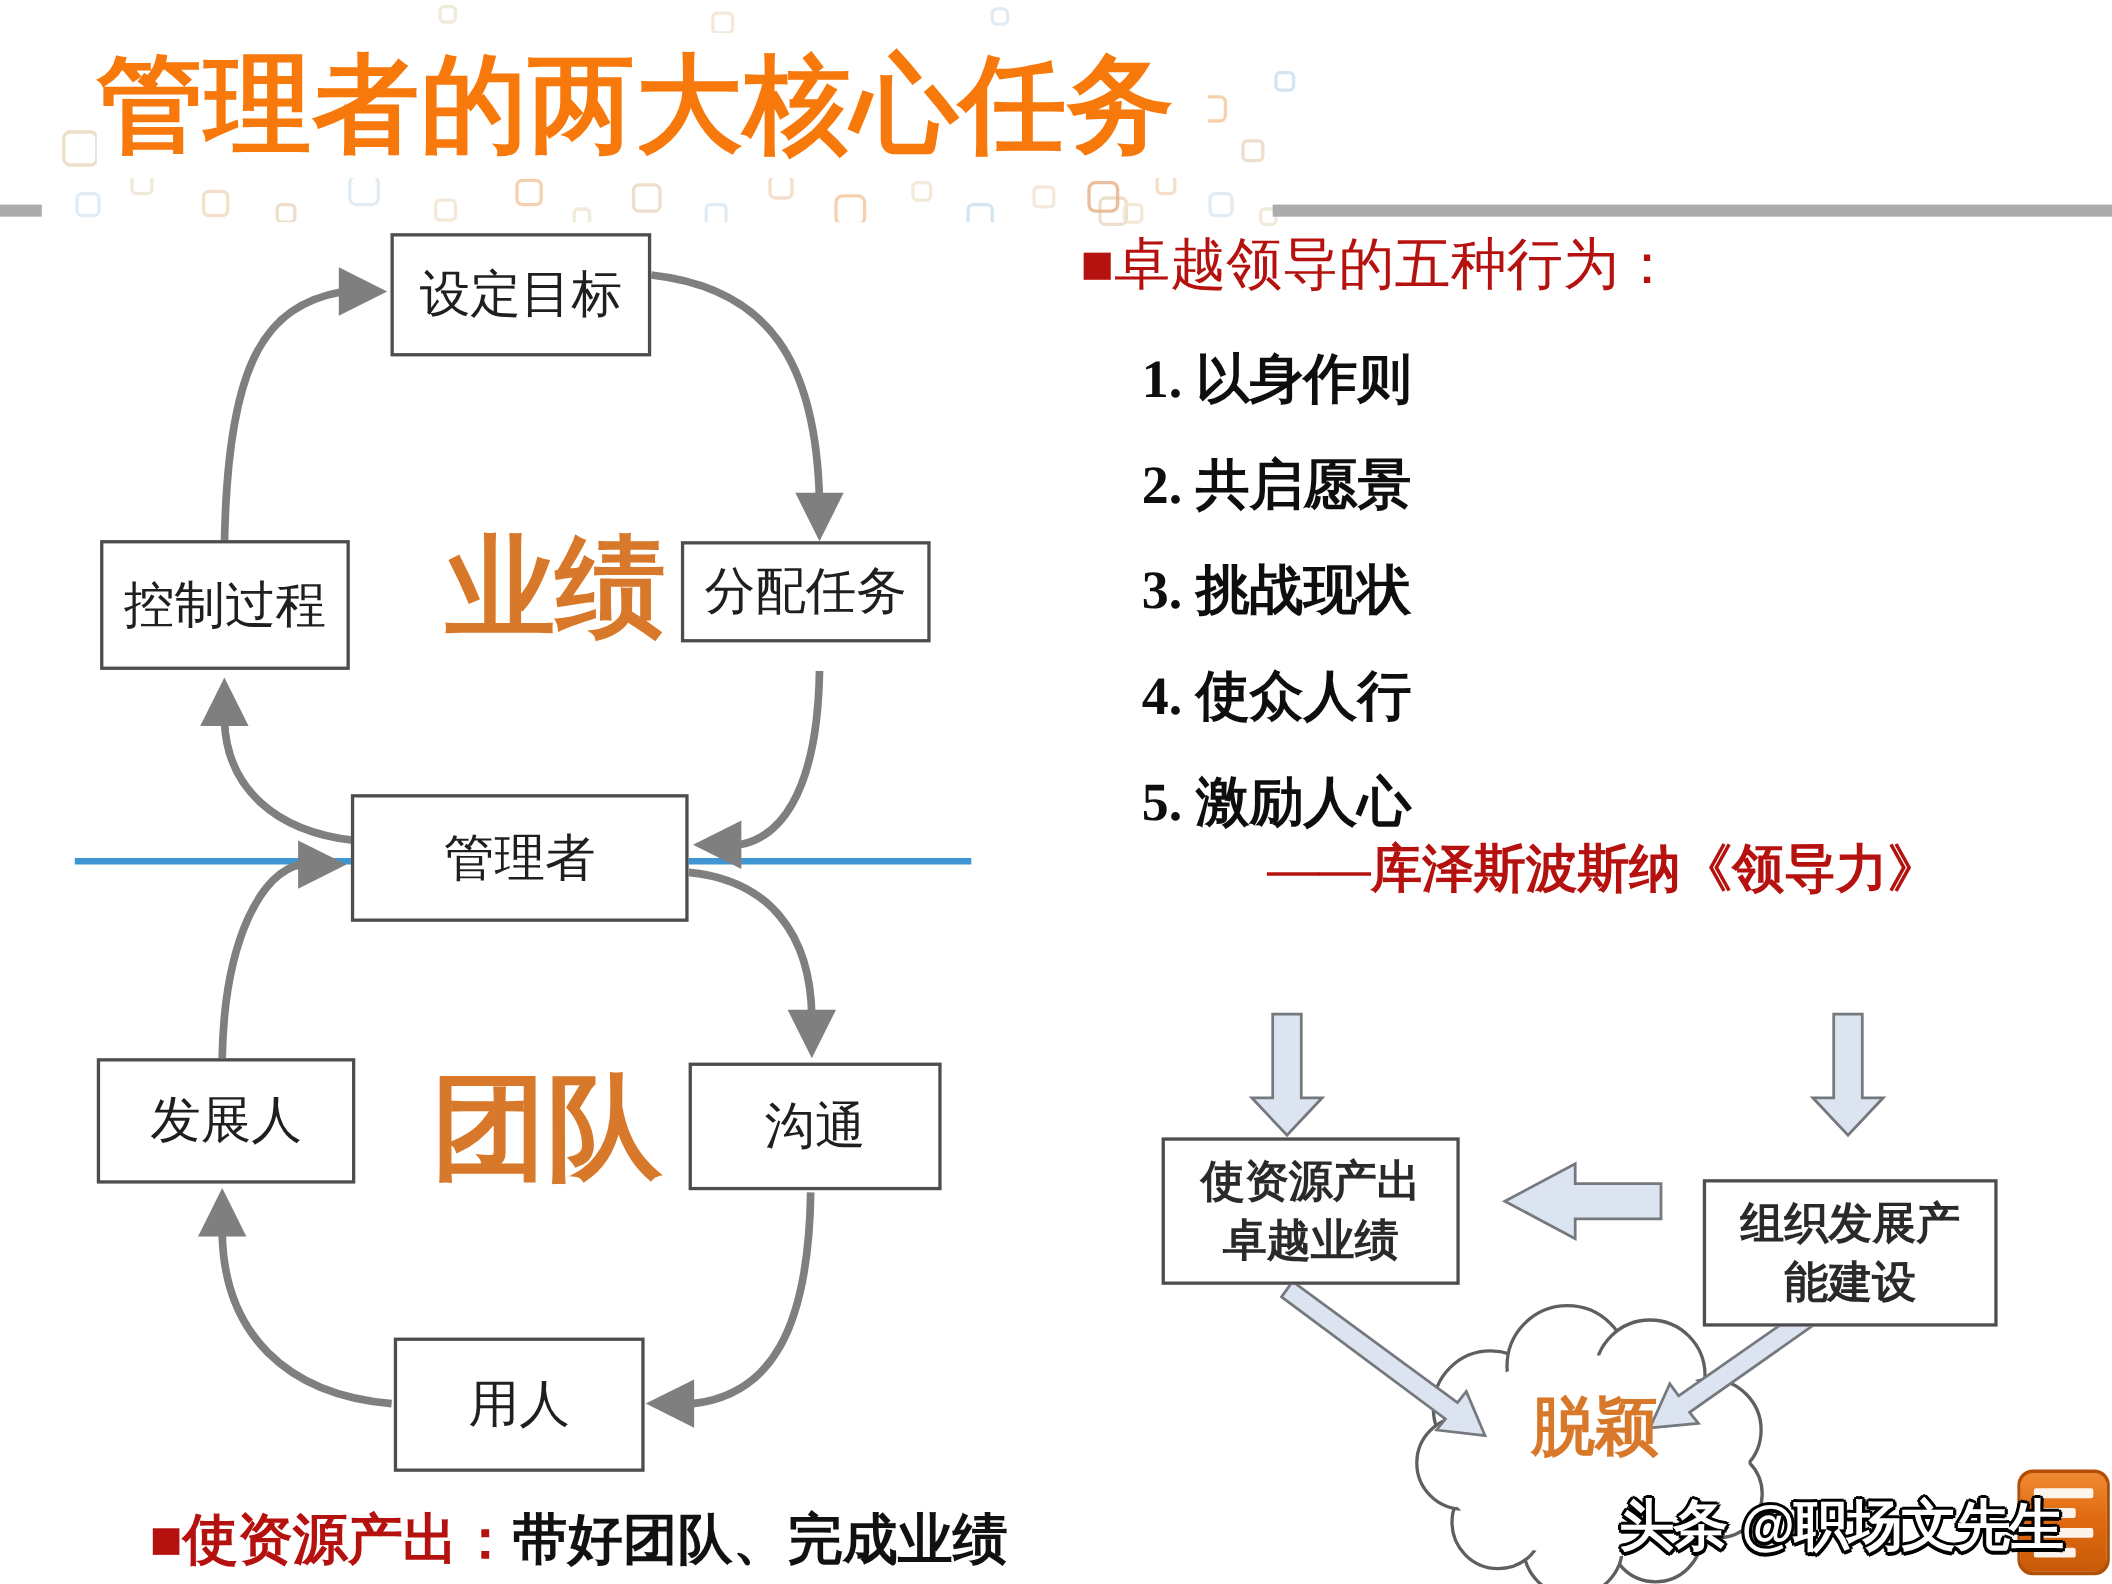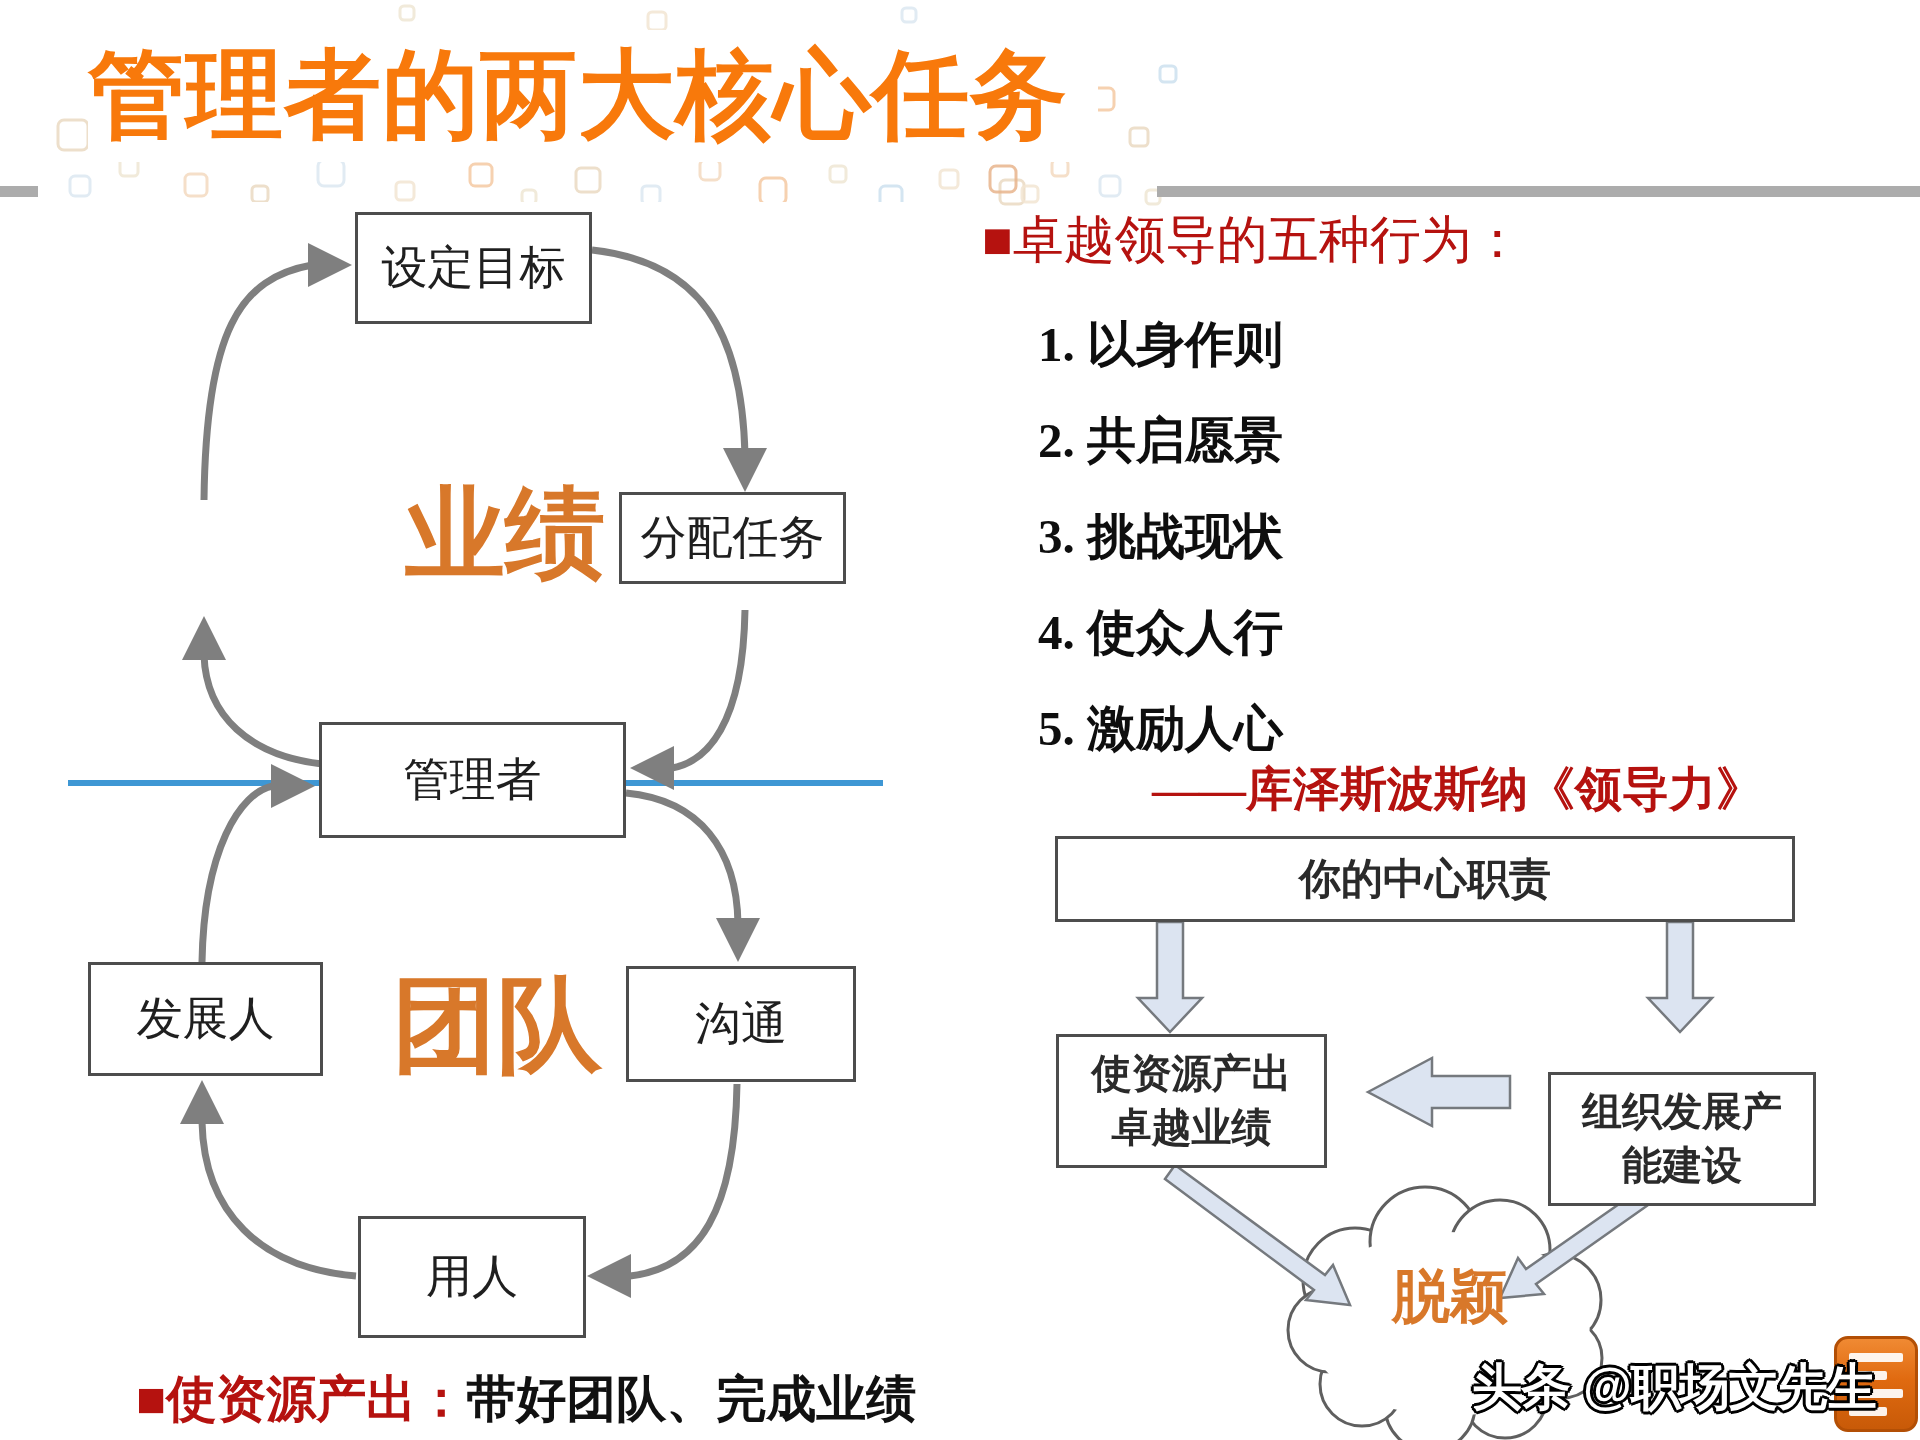--- a/index.html
+++ b/index.html
@@ -184,20 +184,23 @@
       <ellipse class="cloud-core" cx="1448" cy="1324" rx="142" ry="92"></ellipse>
     </g>
 
     <polygon class="block" points="1165,1179 1314,1290 1306,1300 1350,1305 1333,1265 1325,1275 1175,1165"></polygon>
     <polygon class="block" points="1675,1165 1526,1269 1518,1258 1500,1298 1544,1294 1536,1284 1685,1179"></polygon>
   </svg>
 
   <div class="dbox" style="left:355px;top:212px;width:237px;height:112px;">
       <span>设定目标</span>
     </div>
+  <div class="dbox" style="left:91px;top:491px;width:227px;height:118px;">
+      <span>控制过程</span>
+    </div>
   <div class="dbox" style="left:619px;top:492px;width:227px;height:92px;">
       <span>分配任务</span>
     </div>
   <div class="dbox" style="left:319px;top:722px;width:307px;height:116px;">
       <span>管理者</span>
     </div>
   <div class="dbox" style="left:88px;top:962px;width:235px;height:114px;">
       <span>发展人</span>
     </div>
   <div class="dbox" style="left:626px;top:966px;width:230px;height:116px;">
@@ -215,23 +218,20 @@
   </div>
 
   <div id="rp-heading" class="abs">■卓越领导的五种行为：</div>
   <div class="rp-item" style="top:312px;">1. 以身作则</div>
   <div class="rp-item" style="top:408px;">2. 共启愿景</div>
   <div class="rp-item" style="top:504px;">3. 挑战现状</div>
   <div class="rp-item" style="top:600px;">4. 使众人行</div>
   <div class="rp-item" style="top:696px;">5. 激励人心</div>
   <div id="rp-attrib" class="abs">——库泽斯波斯纳《领导力》</div>
 
-  <div id="fbox-top" class="fbox">
-    <span>你的中心职责</span>
-  </div>
   <div id="fbox-left" class="fbox">
     <span>使资源产出</span>
     <span>卓越业绩</span>
   </div>
   <div id="fbox-right" class="fbox">
     <span>组织发展产</span>
     <span>能建设</span>
   </div>
 
   <div id="cloud-word-1" class="cloud-word">脱颖</div>

